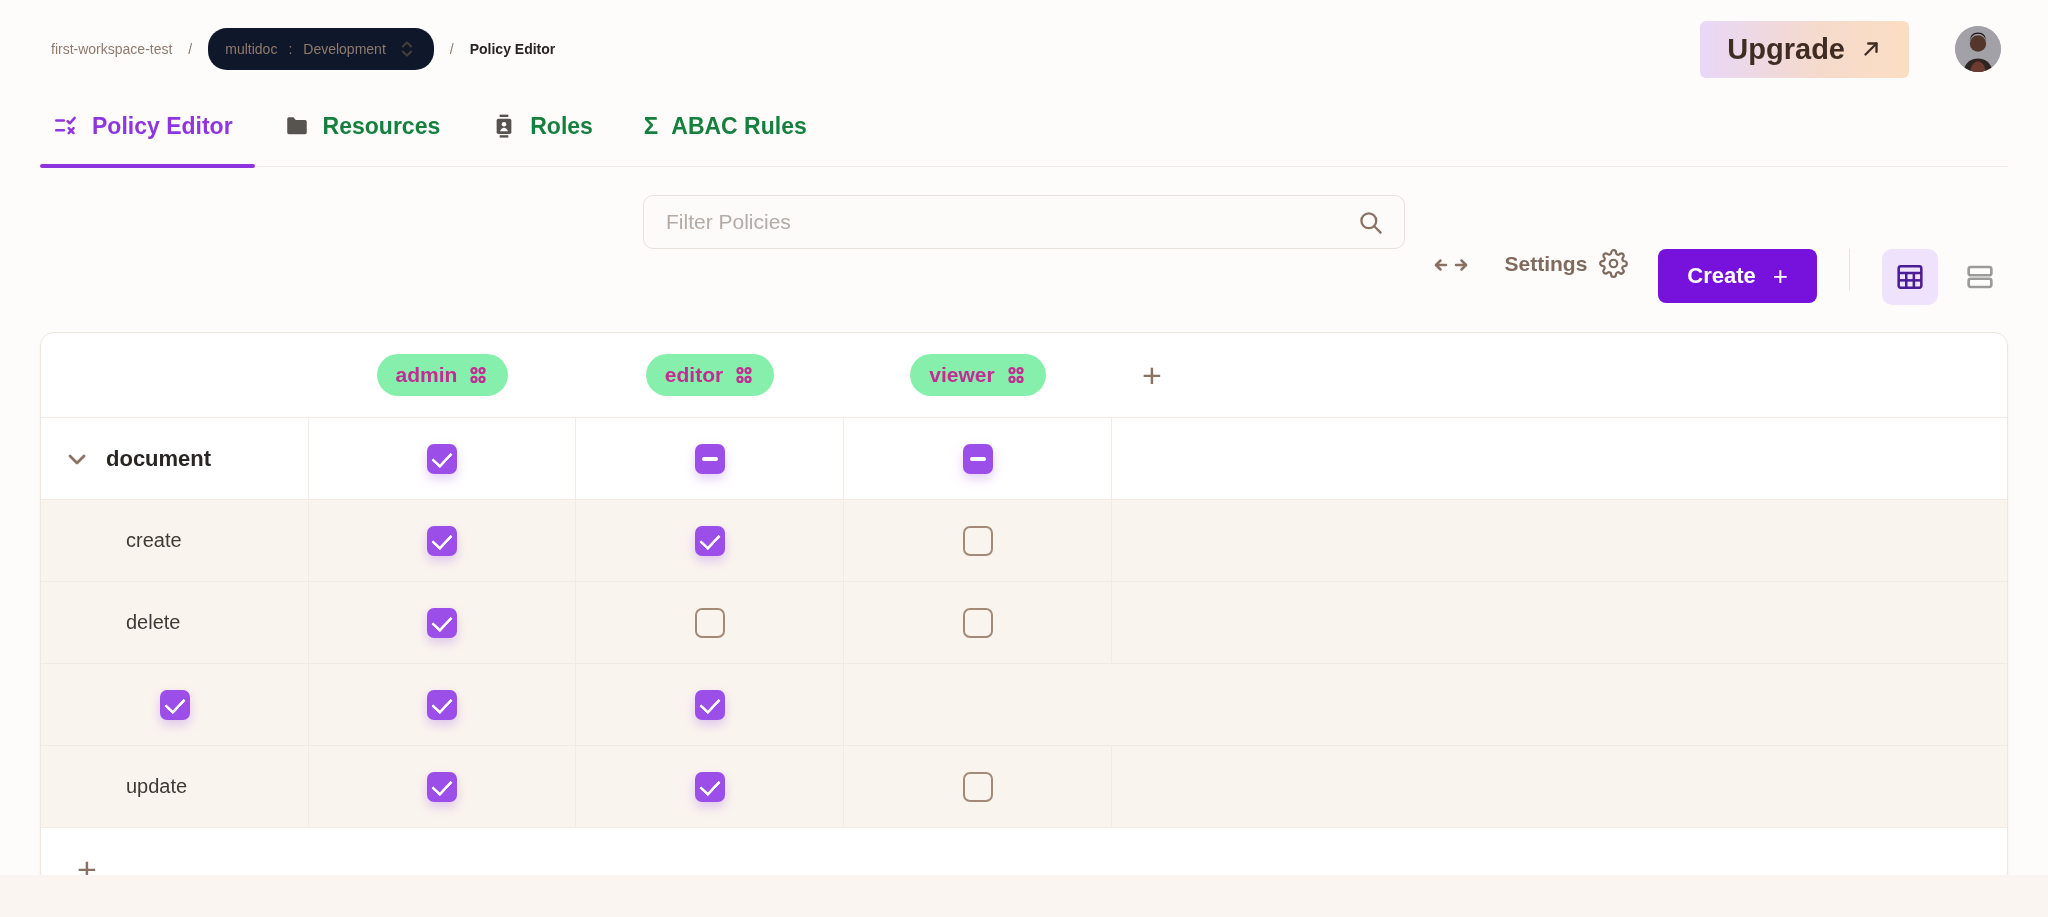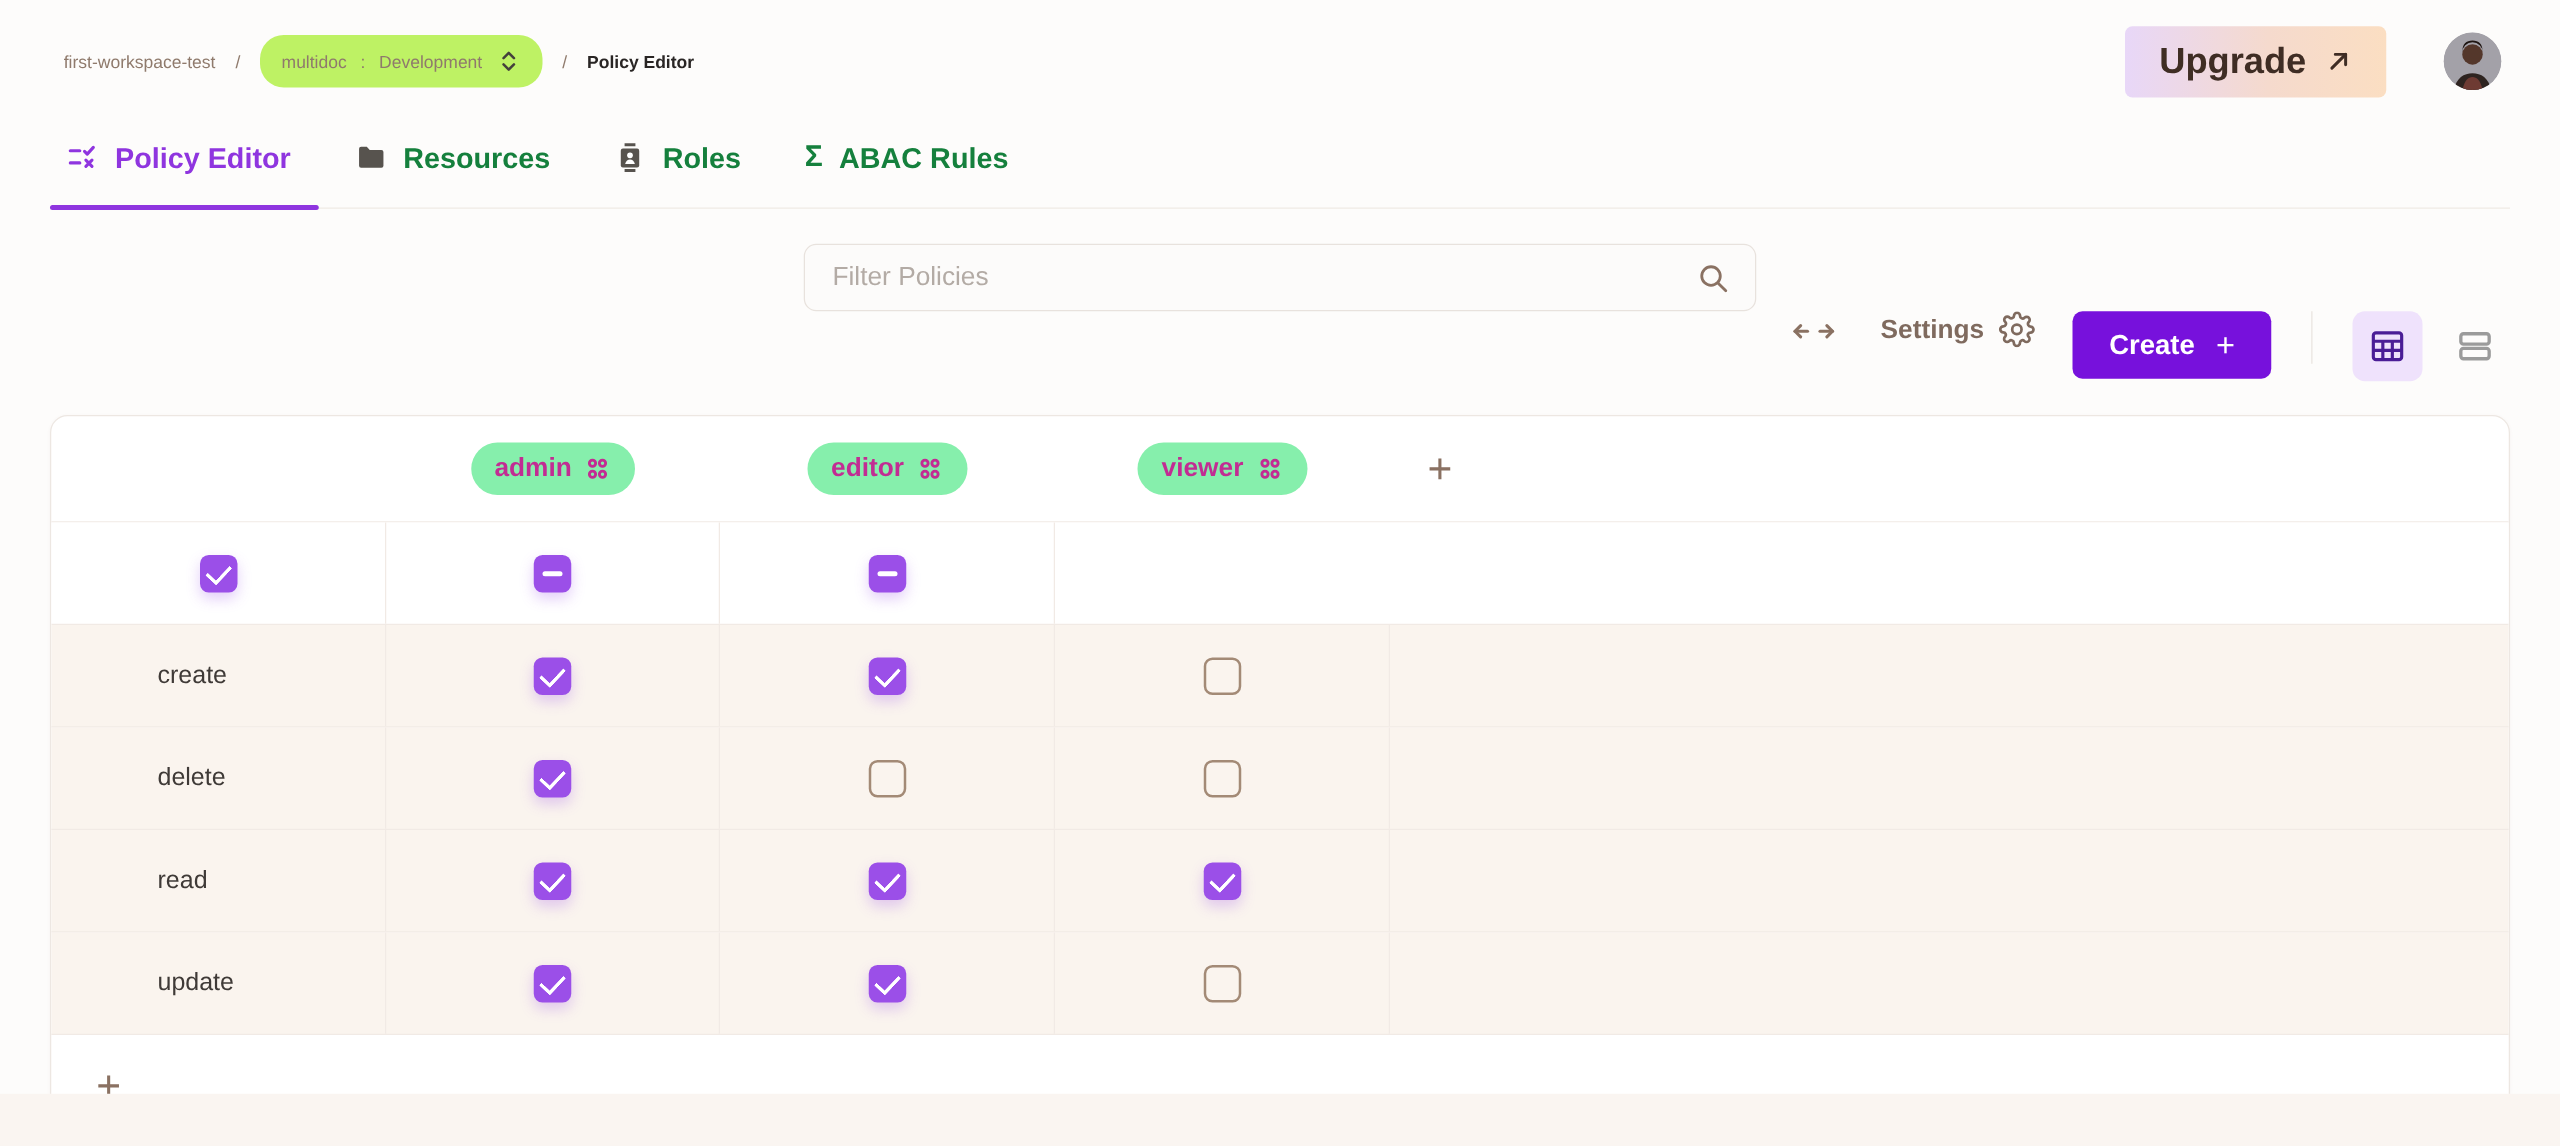--- a/index.html
+++ b/index.html
@@ -8,21 +8,21 @@
     width:2048px; height:917px; overflow:hidden; position:relative;
     background:#FDFCFB; color:#292524;
     font-family:"Liberation Sans", sans-serif;
   }
 
   
   .topbar { height:92px; display:flex; align-items:center; justify-content:space-between;
             padding:6px 47px 0 51px; }
   .breadcrumb { display:flex; align-items:center; gap:16px; font-size:14px; color:#8F7A6C; }
   .crumb-sep { color:#8F7A6C; }
-  .crumb-pill { background:#bef264; border-radius:19px; padding:11px 17px; display:flex;
+  .crumb-pill { background:#0f172a; border-radius:19px; padding:11px 17px; display:flex;
                 align-items:center; gap:11px; cursor:pointer; }
   .crumb-pill .colon { color:#8F7A6C; }
   .crumb-current { color:#292524; font-weight:bold; }
   .top-right { display:flex; align-items:center; gap:46px; }
   .upgrade-btn { display:flex; align-items:center; gap:15px; padding:12px 27px;
                  border:none; border-radius:6px; cursor:pointer;
                  background:linear-gradient(90deg,#E8D7F8 0%,#F5DACD 55%,#FBDEC2 100%);
                  font-family:inherit; font-size:29px; font-weight:bold; color:#3F2D24; }
   .avatar { width:46px; height:46px; border-radius:50%; overflow:hidden; cursor:pointer;
             background:#A3A1A8; flex:0 0 auto; }
@@ -276,20 +276,28 @@
             </svg>
         </span>
       </span>
     </div>
     <div class="cell add-role">
       <button class="plus-btn">+</button>
     </div>
   </div>
 
   <div class="grid-row body-row row-document">
+    <div class="cell resource-cell">
+      <button class="chev-btn">
+        <svg width="28" height="28" viewBox="0 0 24 24" fill="none" stroke="#8A7162" stroke-width="2.4" stroke-linecap="round" stroke-linejoin="round">
+            <path d="M6 9.5l6 6 6-6"></path>
+          </svg>
+      </button>
+      <span>document</span>
+    </div>
     <div class="cell">
         <span class="cb" data-state="checked"></span>
       </div>
     <div class="cell">
         <span class="cb" data-state="indeterminate"></span>
       </div>
     <div class="cell">
         <span class="cb" data-state="indeterminate"></span>
       </div>
     <div class="cell"></div>
@@ -321,23 +329,20 @@
     <div class="cell">
         <span class="cb" data-state="unchecked"></span>
       </div>
     <div class="cell">
         <span class="cb" data-state="unchecked"></span>
       </div>
     <div class="cell"></div>
   </div>
 
   <div class="grid-row body-row row-action">
-    <div class="cell action-cell">
-        <span>read</span>
-      </div>
     <div class="cell">
         <span class="cb" data-state="checked"></span>
       </div>
     <div class="cell">
         <span class="cb" data-state="checked"></span>
       </div>
     <div class="cell">
         <span class="cb" data-state="checked"></span>
       </div>
     <div class="cell"></div>

